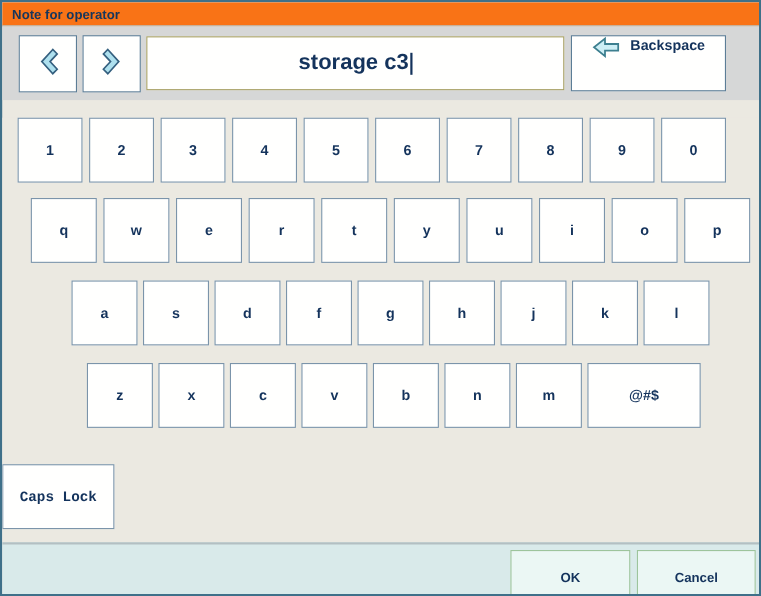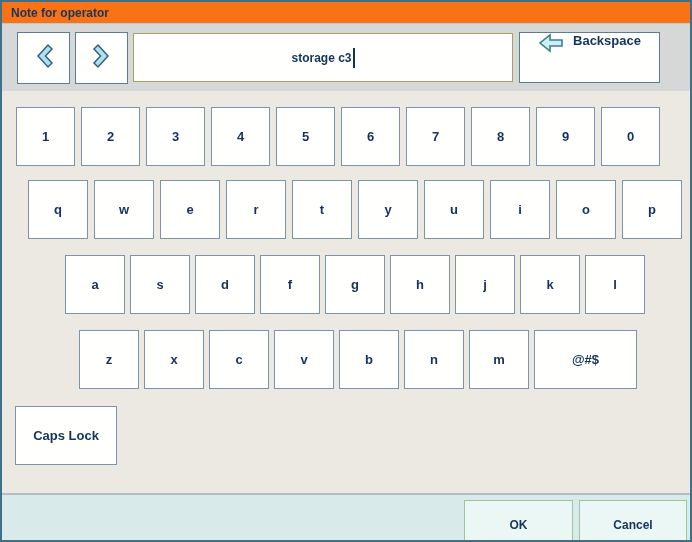--- a/index.html
+++ b/index.html
@@ -42,21 +42,21 @@
   }
   .nav-btn.prev { left: 15px; }
   .nav-btn.next { left: 73px; }
 
   .note-field {
     position: absolute; left: 131px; top: 9px;
     width: 380px; height: 49px;
     background: #fffffe;
     border: 1px solid #a8a165;
     display: flex; align-items: center; justify-content: center;
-    font-size: 12px; font-weight: bold; color: #14335c;
+    font-size: 20px; font-weight: bold; color: #14335c;
     cursor: text;
   }
   .caret {
     display: inline-block;
     width: 2px; height: 20px;
     background: #14335c;
     margin-left: 1px;
   }
 
   .backspace-btn {
@@ -70,21 +70,21 @@
     cursor: pointer;
   }
 
   
   .kb { position: relative; height: 386px; background: #ebe9e1; }
   .kb-row { display: flex; }
   .row1 { padding-left: 14px; margin-top: 16px; gap: 6px; }
   .row2 { padding-left: 26px; margin-top: 14px; gap: 6px; }
   .row3 { padding-left: 63px; margin-top: 16px; gap: 5px; }
   .row4 { padding-left: 77px; margin-top: 16px; gap: 5px; }
-  .row5 { padding-left: 13px; margin-top: 17px; gap: 6px; }
+  .row5 { margin-top: 33px; gap: 6px; font-family: Liberation Mono, monospace; }
 
   .key {
     width: 59px; height: 59px;
     background: #fffffe;
     border: 1px solid #7b94aa;
     display: flex; align-items: center; justify-content: center;
     font-size: 13px; font-weight: bold; color: #14335c;
     cursor: pointer;
   }
   .row2 .key, .row3 .key, .row4 .key { width: 60px; }

